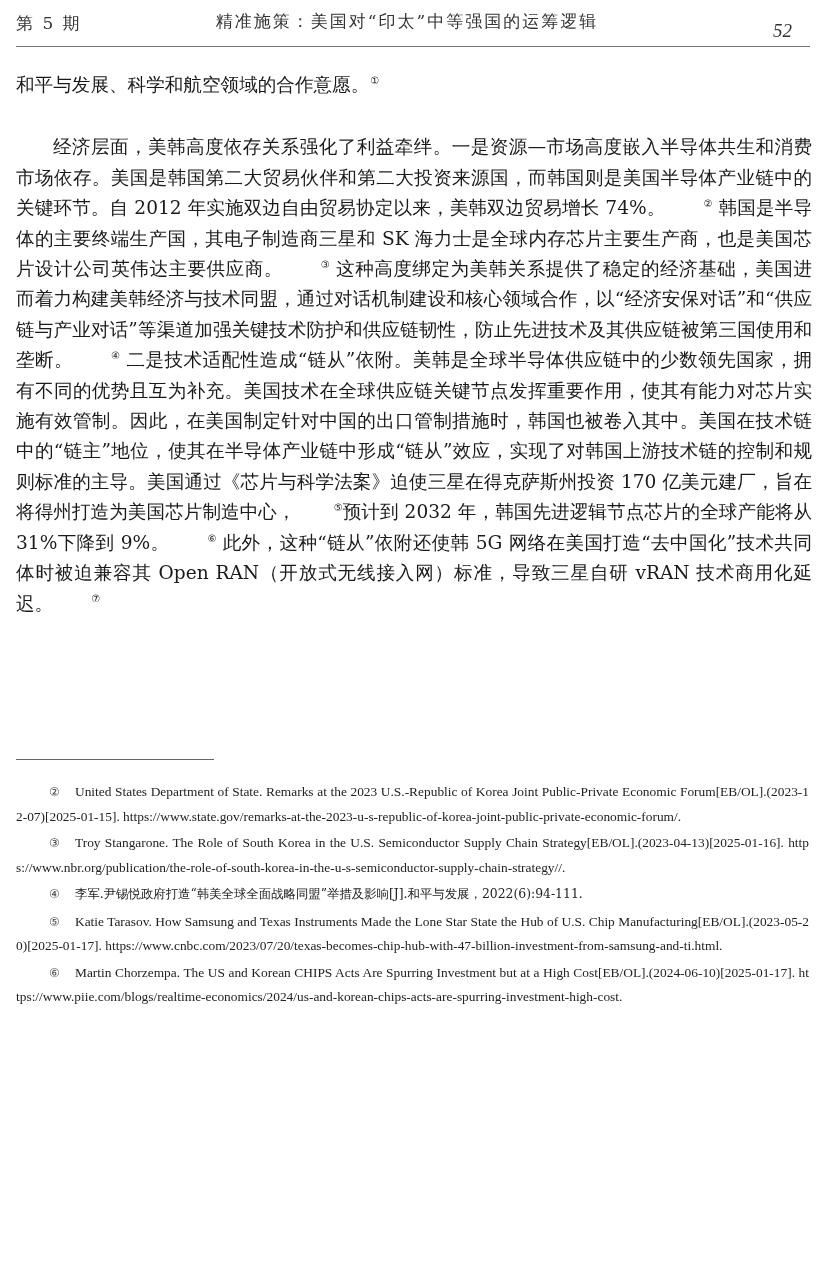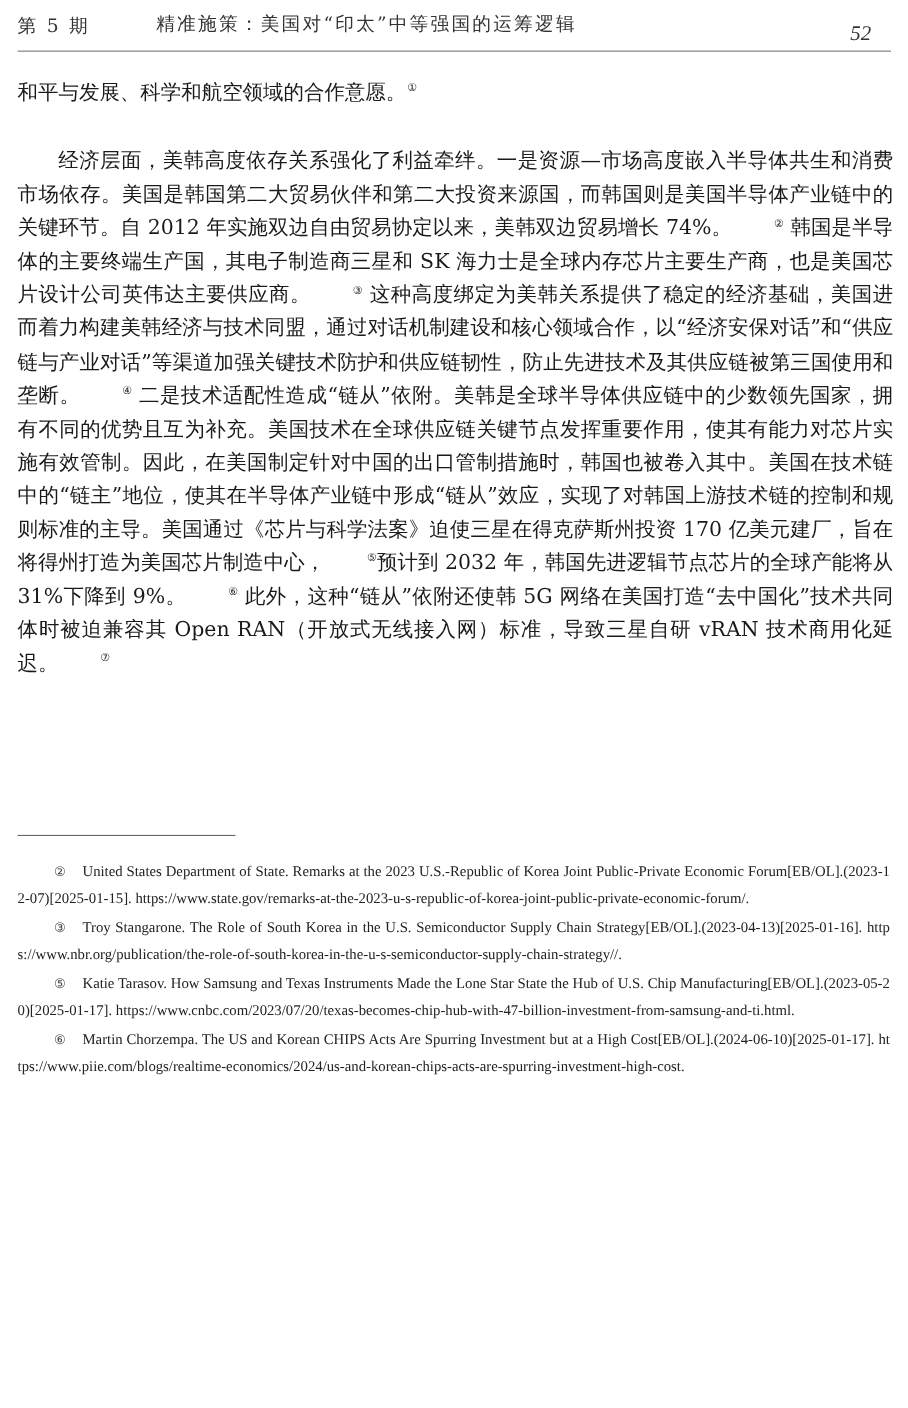--- a/index.html
+++ b/index.html
@@ -9,21 +9,21 @@
     color: #1a1a1a;
   }
   .running-head {
     position: absolute; left: 16px; top: 6px; width: 794px; height: 36px;
   }
   .rh-issue {
     position: absolute; left: 0; top: 6px;
     font-size: 17px; letter-spacing: 2px; color: #333;
   }
   .rh-title {
-    position: absolute; left: 126px; width: 530px; top: 4px; 
+    position: absolute; left: 126px; width: 530px; top: 4px; text-align: center;
     font-size: 17px; letter-spacing: 2px; color: #333;
   }
   .rh-page {
     position: absolute; right: 18px; top: 14px;
     font-family: "Liberation Serif", serif; font-style: italic;
     font-size: 19px; color: #333;
   }
   .head-rule {
     position: absolute; left: 16px; top: 46px; width: 794px; height: 0;
     border-top: 1.5px solid #777;
@@ -64,15 +64,16 @@
 <main class="body-text" id="body-text">
     <p class=""><span>和平与发展、科学和航空领域的合作意愿。</span><span class="note-ref">①</span></p>
     <p class="indent"><span>经济层面，美韩高度依存关系强化了利益牵绊。一是资源—市场高度嵌入半导体共生和消费市场依存。美国是韩国第二大贸易伙伴和第二大投资来源国，而韩国则是美国半导体产业链中的关键环节。自 2012 年实施双边自由贸易协定以来，美韩双边贸易增长 74%。</span><span class="note-ref">②</span><span> 韩国是半导体的主要终端生产国，其电子制造商三星和 SK 海力士是全球内存芯片主要生产商，也是美国芯片设计公司英伟达主要供应商。</span><span class="note-ref">③</span><span> 这种高度绑定为美韩关系提供了稳定的经济基础，美国进而着力构建美韩经济与技术同盟，通过对话机制建设和核心领域合作，以“经济安保对话”和“供应链与产业对话”等渠道加强关键技术防护和供应链韧性，防止先进技术及其供应链被第三国使用和垄断。</span><span class="note-ref">④</span><span> 二是技术适配性造成“链从”依附。美韩是全球半导体供应链中的少数领先国家，拥有不同的优势且互为补充。美国技术在全球供应链关键节点发挥重要作用，使其有能力对芯片实施有效管制。因此，在美国制定针对中国的出口管制措施时，韩国也被卷入其中。美国在技术链中的“链主”地位，使其在半导体产业链中形成“链从”效应，实现了对韩国上游技术链的控制和规则标准的主导。美国通过《芯片与科学法案》迫使三星在得克萨斯州投资 170 亿美元建厂，旨在将得州打造为美国芯片制造中心，</span><span class="note-ref">⑤</span><span>预计到 2032 年，韩国先进逻辑节点芯片的全球产能将从 31%下降到 9%。</span><span class="note-ref">⑥</span><span> 此外，这种“链从”依附还使韩 5G 网络在美国打造“去中国化”技术共同体时被迫兼容其 Open RAN（开放式无线接入网）标准，导致三星自研 vRAN 技术商用化延迟。</span><span class="note-ref">⑦</span></p>
   </main>
 
 <div class="fn-rule"></div>
 
 <section class="footnotes" id="footnotes">
     <p class="fn"><span class="fn-num">②</span><span>United States Department of State. Remarks at the 2023 U.S.-Republic of Korea Joint Public-Private Economic Forum[EB/OL].(2023-12-07)[2025-01-15]. https://www.state.gov/remarks-at-the-2023-u-s-republic-of-korea-joint-public-private-economic-forum/.</span></p>
     <p class="fn"><span class="fn-num">③</span><span>Troy Stangarone. The Role of South Korea in the U.S. Semiconductor Supply Chain Strategy[EB/OL].(2023-04-13)[2025-01-16]. https://www.nbr.org/publication/the-role-of-south-korea-in-the-u-s-semiconductor-supply-chain-strategy//.</span></p>
+    <p class="fn zh"><span class="fn-num">④</span><span>李军.尹锡悦政府打造“韩美全球全面战略同盟”举措及影响[J].和平与发展，2022(6):94-111.</span></p>
     <p class="fn"><span class="fn-num">⑤</span><span>Katie Tarasov. How Samsung and Texas Instruments Made the Lone Star State the Hub of U.S. Chip Manufacturing[EB/OL].(2023-05-20)[2025-01-17]. https://www.cnbc.com/2023/07/20/texas-becomes-chip-hub-with-47-billion-investment-from-samsung-and-ti.html.</span></p>
     <p class="fn"><span class="fn-num">⑥</span><span>Martin Chorzempa. The US and Korean CHIPS Acts Are Spurring Investment but at a High Cost[EB/OL].(2024-06-10)[2025-01-17]. https://www.piie.com/blogs/realtime-economics/2024/us-and-korean-chips-acts-are-spurring-investment-high-cost.</span></p>
   </section>
 
 </body></html>

